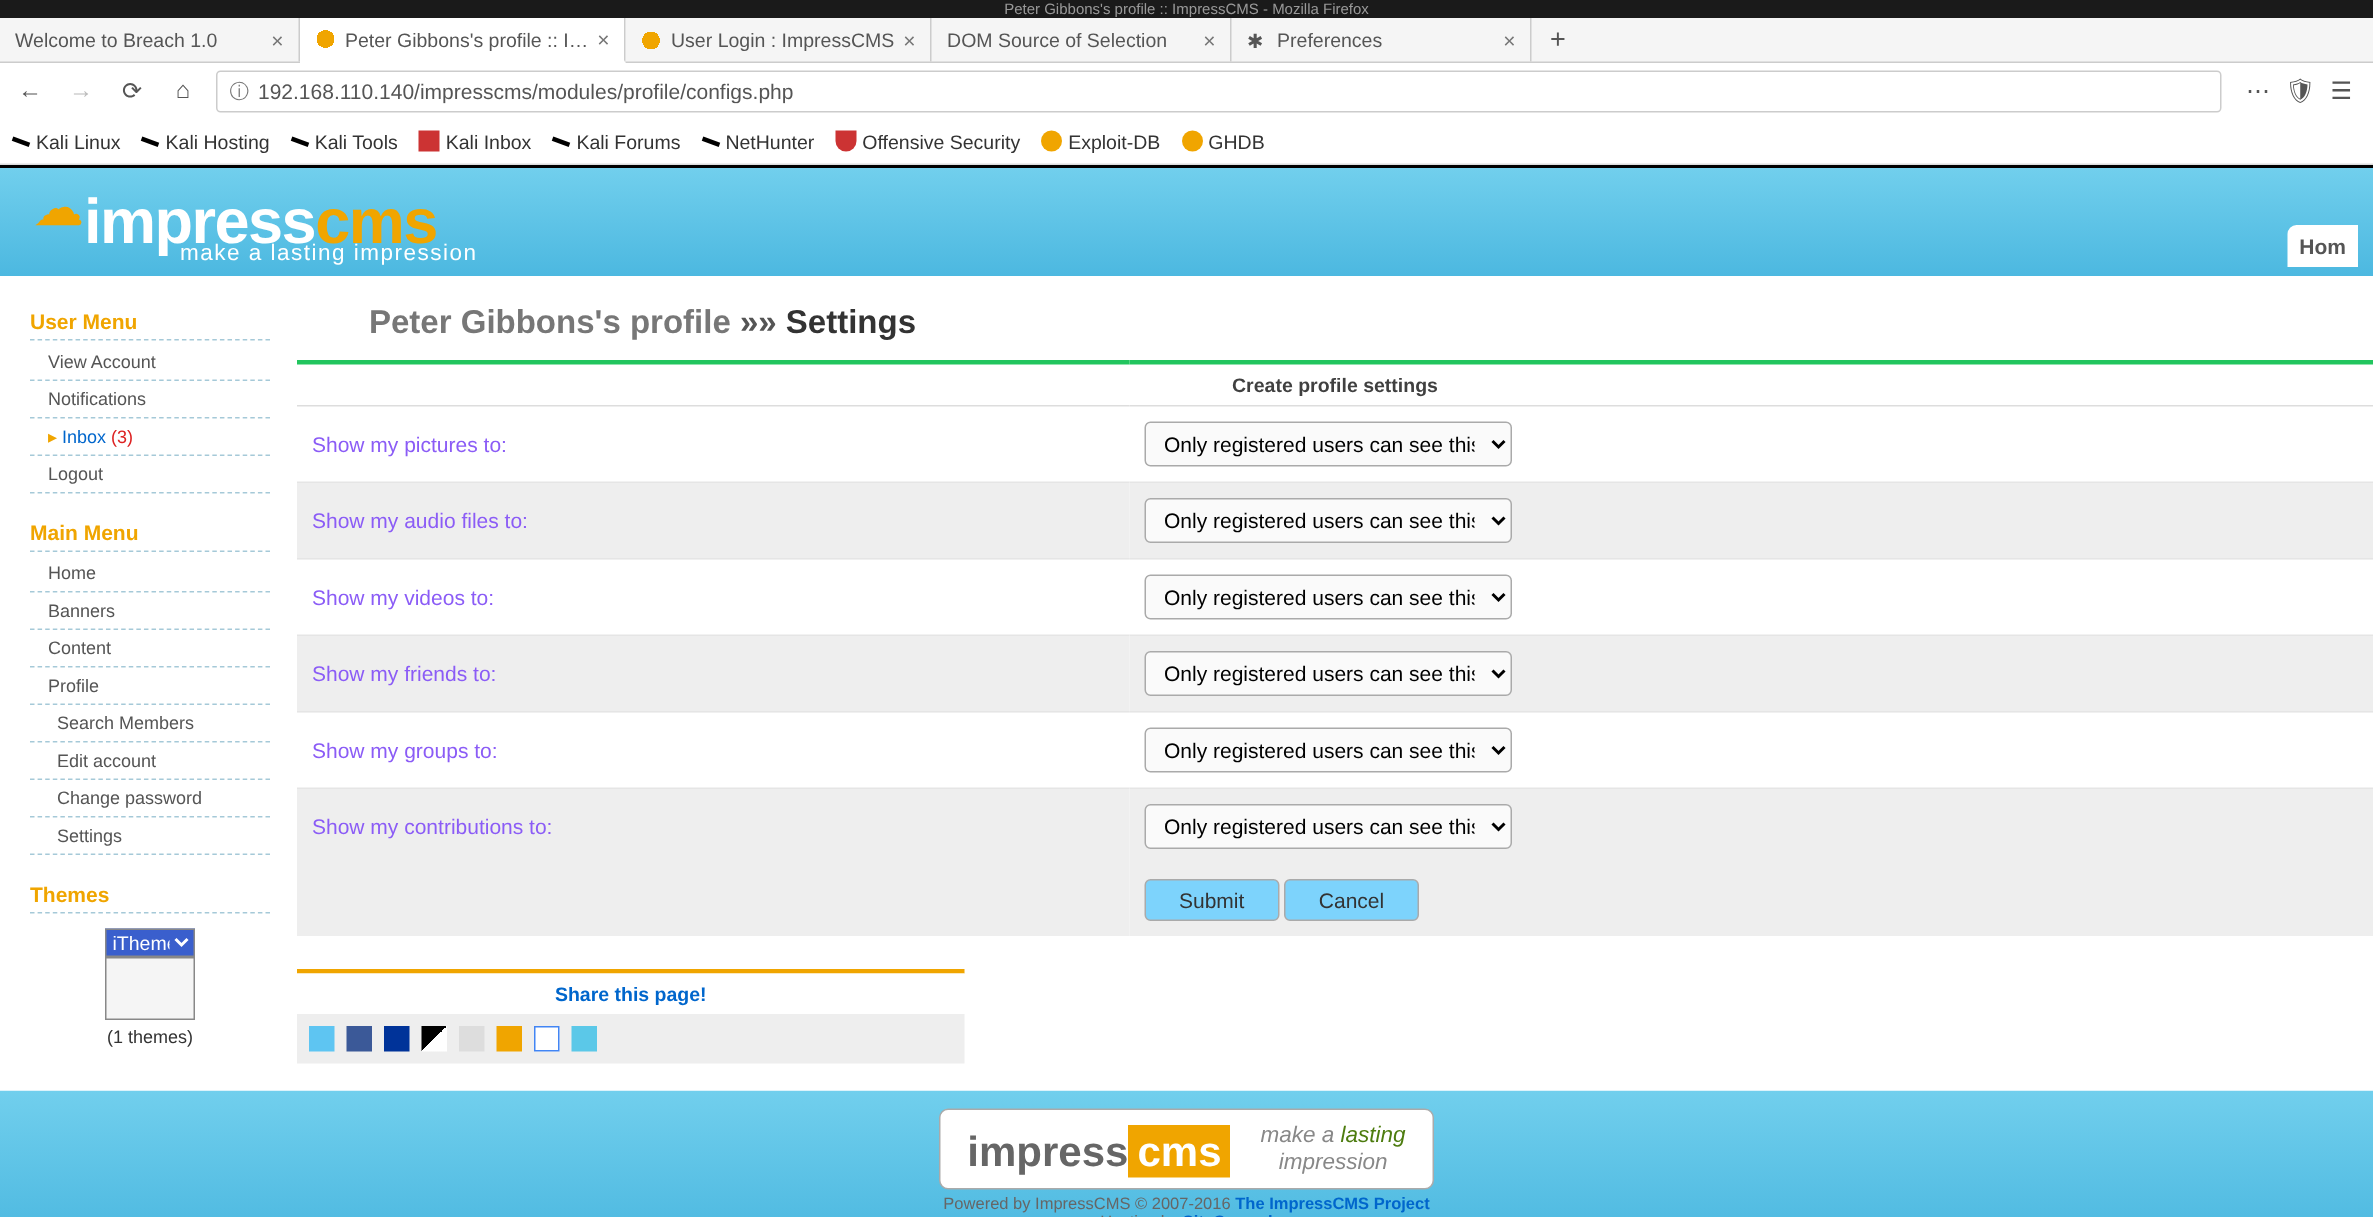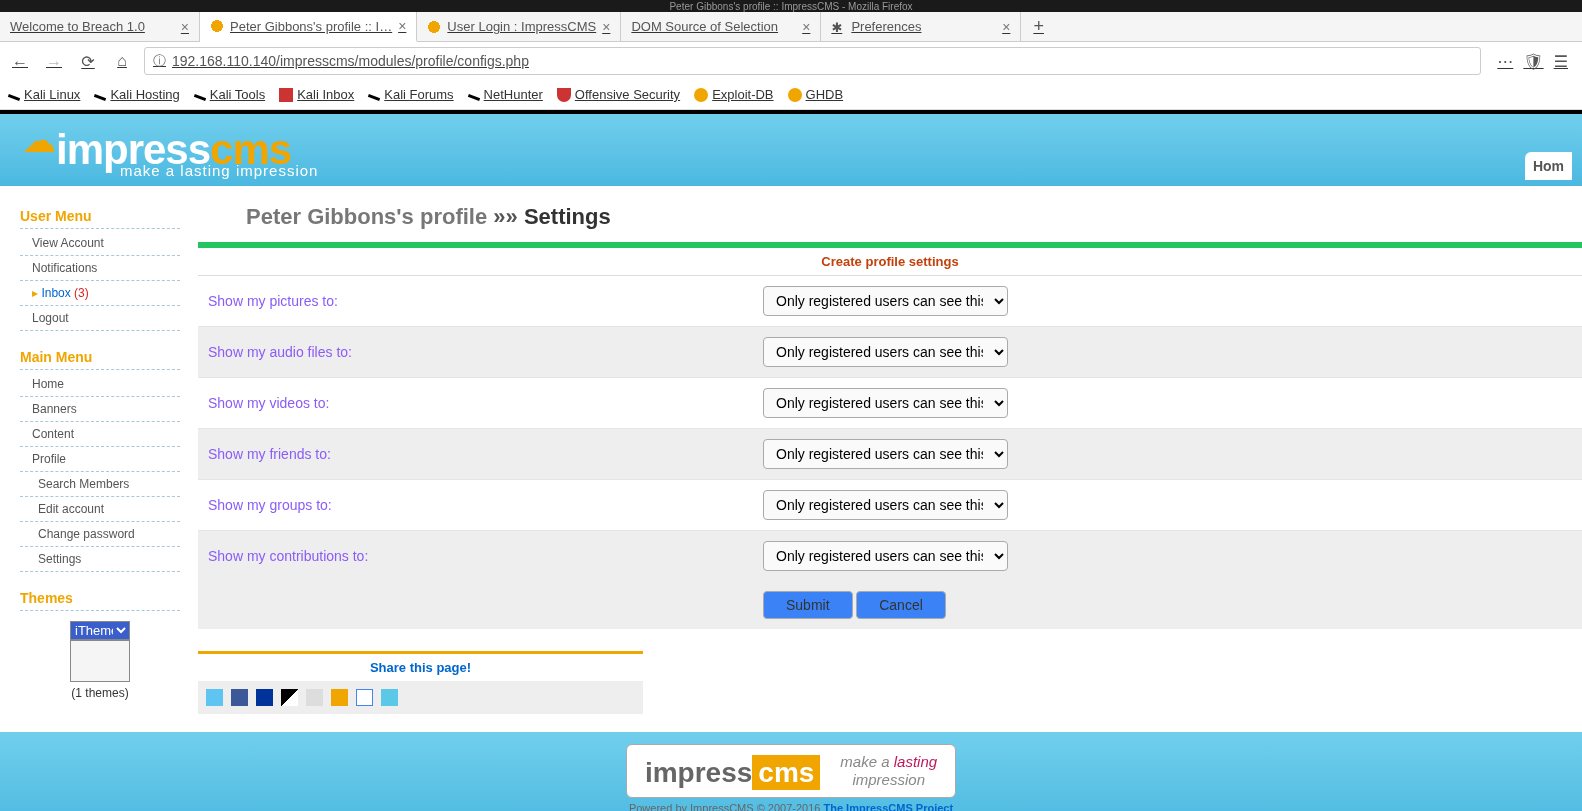--- a/index.html
+++ b/index.html
@@ -2,38 +2,38 @@
 <html><head>
   <meta charset="utf-8">
   <style>
     * { margin: 0; padding: 0; box-sizing: border-box; font-family: Arial, sans-serif; }
     body { background: #fff; font-size: 13px; color: #333; }
     
     
     .window-titlebar { background: #1a1a1a; color: #999; height: 12px; text-align: center; font-size: 10px; padding: 1px; }
     
     
-    .browser-chrome { background: #fde047; border-bottom: 4px solid #000000; text-decoration: underline; }
+    .browser-chrome { background: #fde047; border-bottom: 2px solid #000000; }
     .tab-bar { display: flex; background: #f5f5f5; height: 30px; border-bottom: 1px solid #ccc; align-items: stretch; }
     .tab { display: flex; align-items: center; padding: 0 10px; border-right: 1px solid #ccc; gap: 6px; font-size: 13px; color: #555; min-width: 200px; position: relative; }
     .tab.active { background: #fff; border-bottom: 2px solid #fff; margin-bottom: -1px; }
     .tab-close { color: #777; font-size: 14px; cursor: pointer; margin-left: auto; }
     .tab-favicon { width: 14px; height: 14px; display: inline-block; }
     .tab-new { display: flex; align-items: center; padding: 0 12px; font-size: 18px; color: #555; cursor: pointer; }
     
     .nav-bar { display: flex; align-items: center; height: 38px; padding: 0 8px; gap: 10px; background: #fff; }
     .nav-btn { width: 24px; height: 24px; display: flex; align-items: center; justify-content: center; color: #555; border: none; background: none; cursor: pointer; font-size: 16px; }
     .nav-btn.disabled { color: #bbb; }
     .url-bar { flex: 1; display: flex; align-items: center; border: 1px solid #ccc; border-radius: 3px; height: 28px; padding: 0 8px; gap: 6px; background: #fff; }
     .url-bar input { border: none; outline: none; flex: 1; font-size: 14px; color: #555; }
     .url-icon { color: #777; font-size: 13px; }
     .rightside-icons { display: flex; align-items: center; gap: 10px; color: #555; font-size: 16px; padding: 0 6px; }
     
     .bookmark-bar { display: flex; align-items: center; height: 30px; padding: 0 8px; gap: 14px; background: #fff; border-bottom: 1px solid #ddd; }
-    .bookmark-item { display: flex; align-items: center; gap: 4px; font-size: 13px; color: #333; cursor: pointer; }
+    .bookmark-item { display: flex; gap: 4px; font-size: 13px; color: #333; cursor: pointer; }
     .bm-icon { width: 14px; height: 14px; display: inline-block; }
     
     
     .header-banner { background: linear-gradient(#71cfed, #4cb8e0); height: 72px; position: relative; display: flex; align-items: center; padding: 0 22px; }
     .logo { display: flex; align-items: baseline; }
     .logo-impress { color: #fff; font-size: 42px; font-weight: bold; letter-spacing: -1px; }
     .logo-cms { color: #f0a500; font-size: 42px; font-weight: bold; letter-spacing: -1px; }
     .logo-tagline { color: #fff; font-size: 15px; position: absolute; left: 120px; top: 48px; letter-spacing: 1px; }
     .home-link { position: absolute; right: 10px; top: 38px; background: #fff; padding: 6px 8px; border-radius: 6px 0 0 0; color: #555; font-size: 14px; font-weight: bold; }
     
@@ -53,42 +53,42 @@
     .theme-preview { width: 60px; height: 42px; border: 1px solid #888; background: #f5f5f5; margin: 0 auto; }
     .theme-count { font-size: 12px; color: #333; margin-top: 4px; }
     
     
     .content { flex: 1; padding: 8px 0 8px 8px; }
     .page-title { font-size: 22px; color: #777; font-weight: bold; margin-bottom: 12px; margin-left: 48px; }
     .page-title .arrows { color: #555; }
     .page-title .settings { color: #333; }
     
     .settings-table { width: 100%; border-collapse: collapse; }
-    .settings-table .header-row td { background: #fff; border-top: 6px solid #22c55e; border-bottom: 1px solid #ddd; text-align: center; padding: 6px; color: #c2410c; font-weight: bold; font-size: 13px; }
+    .settings-table .header-row td { background: #fff; border-top: 3px solid #22c55e; border-bottom: 1px solid #ddd; text-align: center; padding: 6px; color: #404040; font-weight: bold; font-size: 13px; }
     .settings-table tr.data-row td { padding: 10px 10px; border-top: 1px solid #e5e5e5; vertical-align: middle; }
     .settings-table tr.data-row:nth-child(even) td { background: #fff; }
     .settings-table tr.data-row:nth-child(odd) td { background: #eeeeee; }
     .settings-table td.label-cell { width: 555px; font-weight: normal; color: #8b5cf6; font-size: 14px; }
     .settings-table select { padding: 5px 8px; font-size: 14px; border: 1px solid #aaa; border-radius: 4px; background: #fafafa; width: 245px; }
     .settings-table .button-row td { background: #eeeeee; padding: 10px; }
-    .settings-table button { padding: 5px 22px; border: 1px solid #aaa; border-radius: 4px; background: #3b82f6; font-size: 14px; color: #333; cursor: pointer; }
+    .settings-table button { padding: 5px 22px; border: 1px solid #aaa; border-radius: 4px; background: #7dd3fc; font-size: 14px; color: #333; cursor: pointer; }
     
     .share-box { margin-top: 22px; width: 445px; border-top: 3px solid #f0a500; }
     .share-title { text-align: center; color: #0066cc; font-weight: bold; padding: 6px; background: #fff; font-size: 13px; }
     .share-icons { display: flex; gap: 8px; padding: 8px; background: #eeeeee; }
     .share-icon { width: 17px; height: 17px; display: inline-block; }
     
     
     .footer-band { background: linear-gradient(#71cfed, #4cb8e0); padding: 12px 0 6px; text-align: center; }
     .footer-logo-box { display: inline-block; background: #fff; border: 1px solid #aaa; border-radius: 6px; padding: 8px 18px; }
     .footer-logo-inner { display: flex; align-items: flex-end; gap: 20px; }
     .footer-logo-left .fl-impress { color: #666; font-size: 28px; font-weight: bold; }
     .footer-logo-left .fl-cms { background: #f0a500; color: #fff; font-size: 28px; font-weight: bold; padding: 2px 6px; }
     .footer-logo-right { color: #888; font-size: 15px; font-style: italic; line-height: 1.2; }
-    .footer-logo-right .lasting { color: #be185d; }
+    .footer-logo-right .lasting { color: #4d7c0f; }
     .footer-credits { font-size: 11px; color: #666; margin-top: 4px; }
     .footer-credits a { color: #0066cc; text-decoration: none; font-weight: bold; }
     
     
     .ic-orange-chat { background: radial-gradient(circle, #f0a500 60%, transparent 60%); border-radius: 50%; }
     .ic-kali { background: #000; transform: rotate(20deg); width: 12px; height: 3px; margin-top: 6px; }
     .ic-red-box { background: #c33; }
     .ic-red-shield { background: #c33; border-radius: 0 0 50% 50%; }
     .ic-orange-bug { background: #f0a500; border-radius: 50%; }
   </style>

